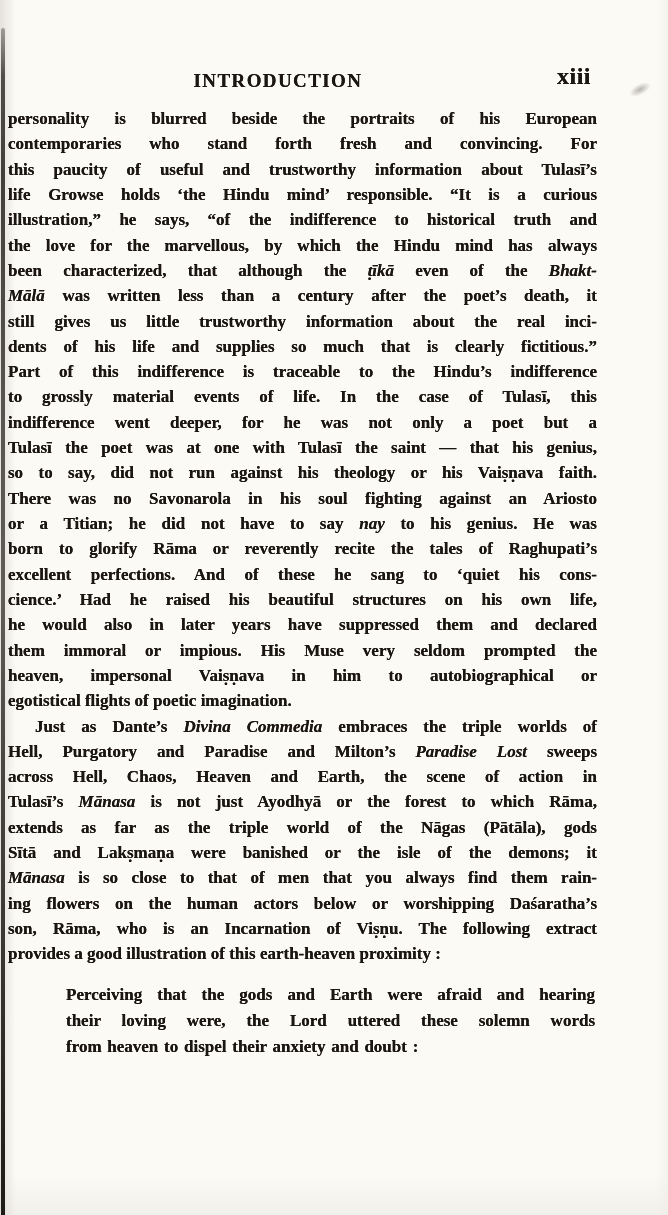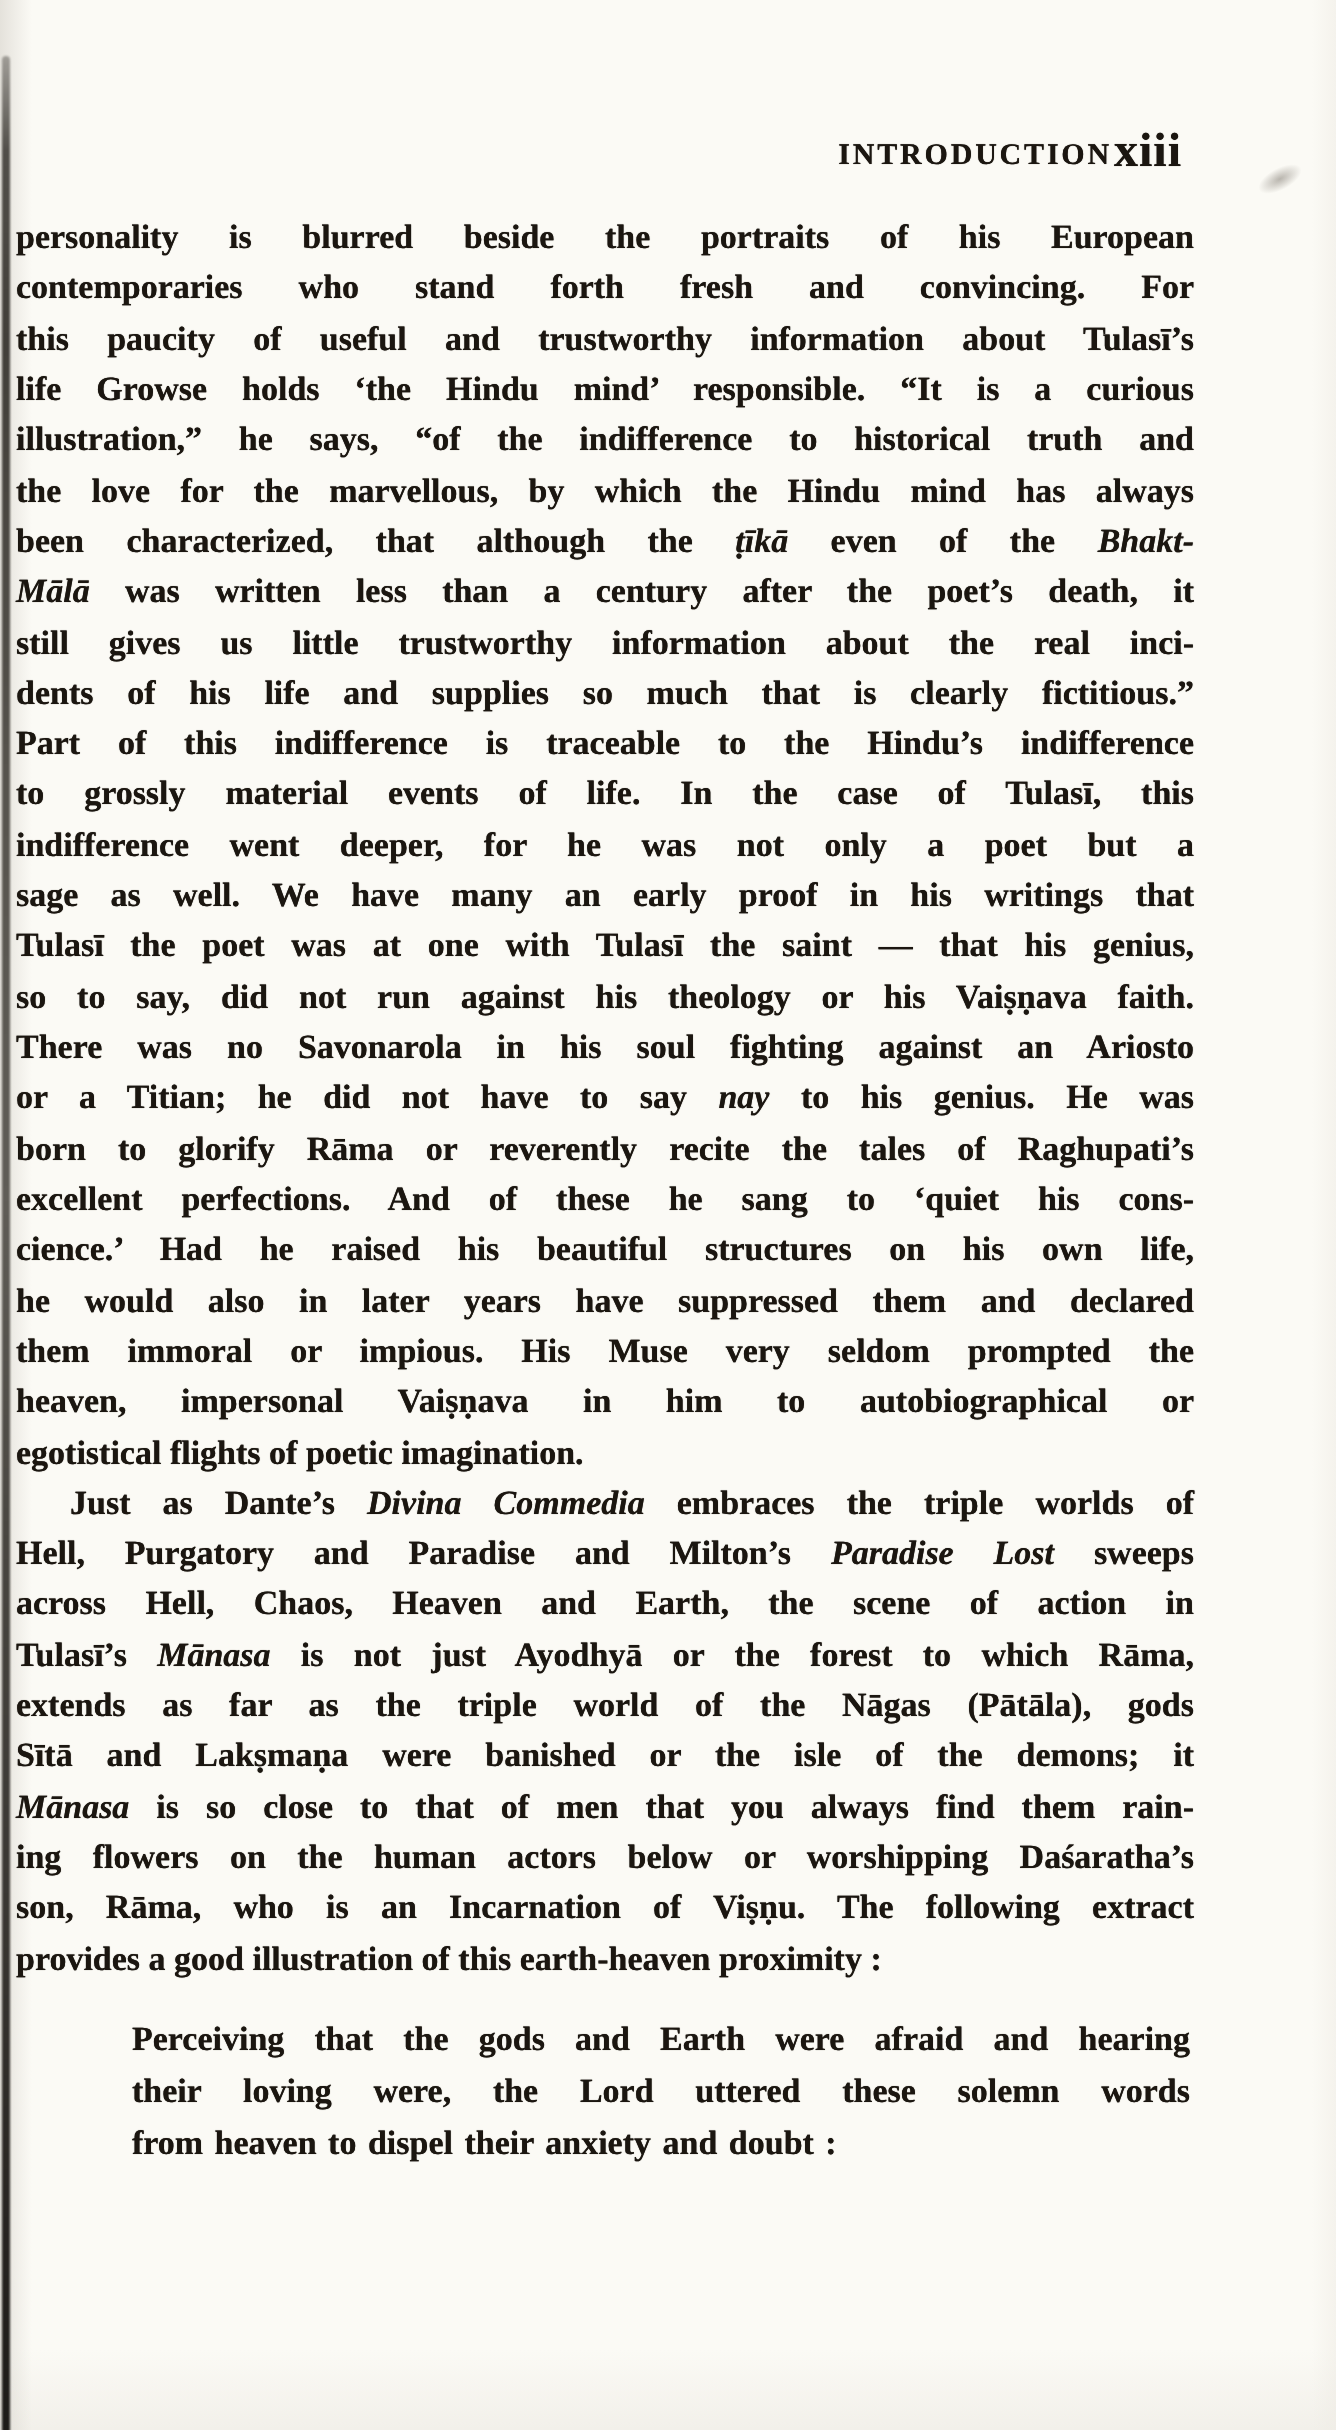--- a/index.html
+++ b/index.html
@@ -29,22 +29,22 @@
   }
   .smudge {
     position: absolute;
     left: 628px; top: 84px; width: 24px; height: 11px;
     background: radial-gradient(ellipse at center, rgba(130,124,115,0.55), rgba(130,124,115,0) 70%);
     transform: rotate(-28deg);
   }
   .header { position: absolute; top: 66px; left: 0; width: 668px; height: 28px; }
   .running-title {
     position: absolute; left: 0; top: 4px; width: 556px;
-    text-align: right;
-    font-size: 15px; letter-spacing: 1.4px;
+    text-align: center;
+    font-size: 19px; letter-spacing: 1.4px;
   }
   .page-number {
     position: absolute; right: 77px; top: -3px;
     font-size: 24px; letter-spacing: 0.5px;
   }
   .text-body {
     position: absolute; top: 106px; left: 8px; width: 589px;
     font-size: 17px;
     line-height: 25.32px;
     text-rendering: optimizeLegibility;
@@ -88,21 +88,20 @@
         <div class="line"><span>life Growse holds ‘the Hindu mind’ responsible.  “It is a curious</span></div>
         <div class="line"><span>illustration,” he says, “of the indifference to historical truth and</span></div>
         <div class="line"><span>the love for the marvellous, by which the Hindu mind has always</span></div>
         <div class="line"><span>been characterized, that although the </span><span class="italic">ṭīkā</span><span> even of the </span><span class="italic">Bhakt-</span></div>
         <div class="line"><span class="italic">Mālā</span><span> was written less than a century after the poet’s death, it</span></div>
         <div class="line"><span>still gives us little trustworthy information about the real inci-</span></div>
         <div class="line"><span>dents of his life and supplies so much that is clearly fictitious.”</span></div>
         <div class="line"><span>Part of this indifference  is traceable to the Hindu’s indifference</span></div>
         <div class="line"><span>to grossly material events of life.  In the case of Tulasī, this</span></div>
         <div class="line"><span>indifference went deeper, for he was not only a poet but a</span></div>
-        <div class="line"><span>sage as well.  We have many an early proof in his writings that</span></div>
         <div class="line"><span>Tulasī the poet was at one with Tulasī the saint — that his genius,</span></div>
         <div class="line"><span>so to say, did not run against his theology or his Vaiṣṇava faith.</span></div>
         <div class="line"><span>There was no Savonarola in his soul fighting against an Ariosto</span></div>
         <div class="line"><span>or a Titian; he did not have to say </span><span class="italic">nay</span><span> to his genius.  He was</span></div>
         <div class="line"><span>born to glorify Rāma or reverently recite the tales of Raghupati’s</span></div>
         <div class="line"><span>excellent perfections.  And of these he sang to ‘quiet his  cons-</span></div>
         <div class="line"><span>cience.’  Had he raised his beautiful structures on his own life,</span></div>
         <div class="line"><span>he would also in later years have suppressed them and declared</span></div>
         <div class="line"><span>them immoral or impious.  His Muse very seldom prompted the</span></div>
         <div class="line"><span>heaven, impersonal Vaiṣṇava in him to autobiographical or</span></div>

